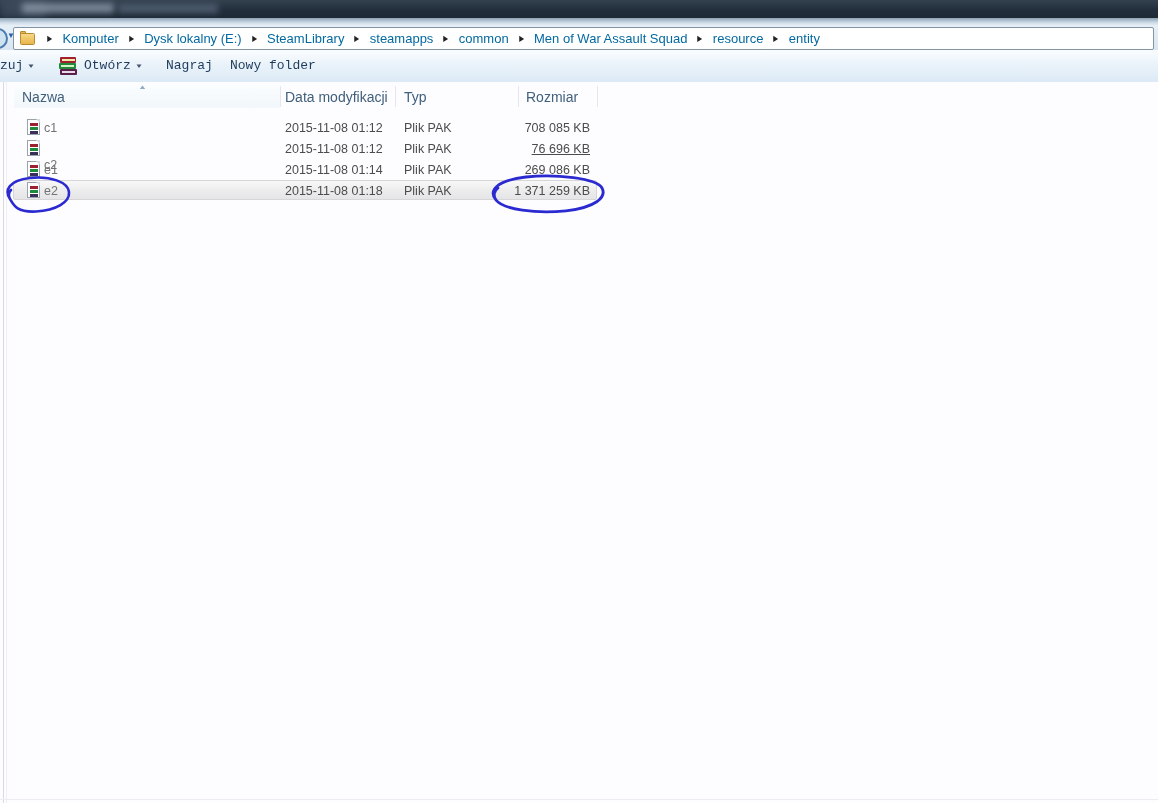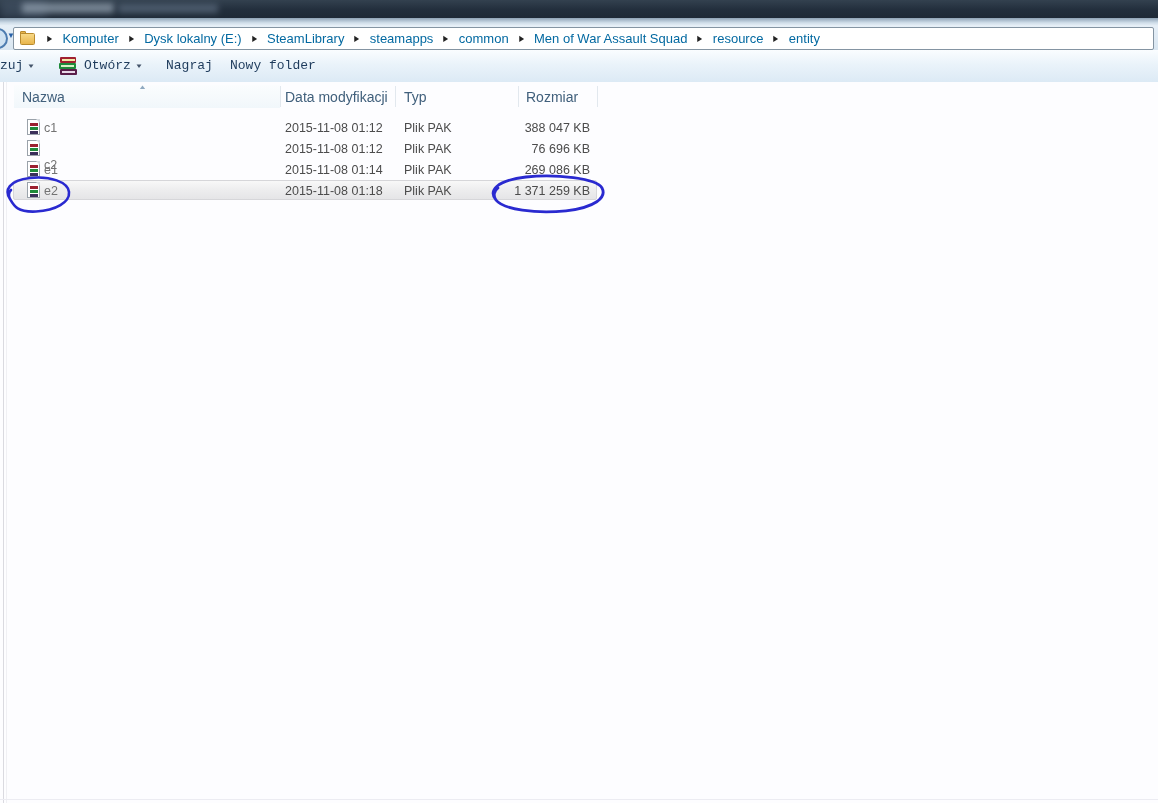--- a/index.html
+++ b/index.html
@@ -172,33 +172,33 @@
     <div class="row" style="top:35px;">
       <div class="file-ic">
           <span class="s1"></span>
           <span class="s2"></span>
           <span class="s3"></span>
           <span class="fold"></span>
         </div>
       <div class="cell name" style="left:44px;">c1</div>
       <div class="cell" style="left:285px;">2015-11-08 01:12</div>
       <div class="cell" style="left:404px;">Plik PAK</div>
-      <div class="cell size" style="left:460px;width:130px;">388 047 KB</div>
+      <div class="cell size" style="left:460px;width:130px;">708 085 KB</div>
     </div>
     <div class="row" style="top:56px;">
       <div class="file-ic">
           <span class="s1"></span>
           <span class="s2"></span>
           <span class="s3"></span>
           <span class="fold"></span>
         </div>
       <div class="cell name" style="left:44px;margin-top:16px;">c2</div>
       <div class="cell" style="left:285px;">2015-11-08 01:12</div>
       <div class="cell" style="left:404px;">Plik PAK</div>
-      <div class="cell size" style="left:460px;width:130px;">76 696 KB</div>
+      <div class="cell size" style="left:460px;width:130px;text-decoration:underline;">76 696 KB</div>
     </div>
     <div class="row" style="top:77px;padding-left:48px;">
       <div class="file-ic">
           <span class="s1"></span>
           <span class="s2"></span>
           <span class="s3"></span>
           <span class="fold"></span>
         </div>
       <div class="cell name" style="left:44px;">e1</div>
       <div class="cell" style="left:285px;">2015-11-08 01:14</div>

